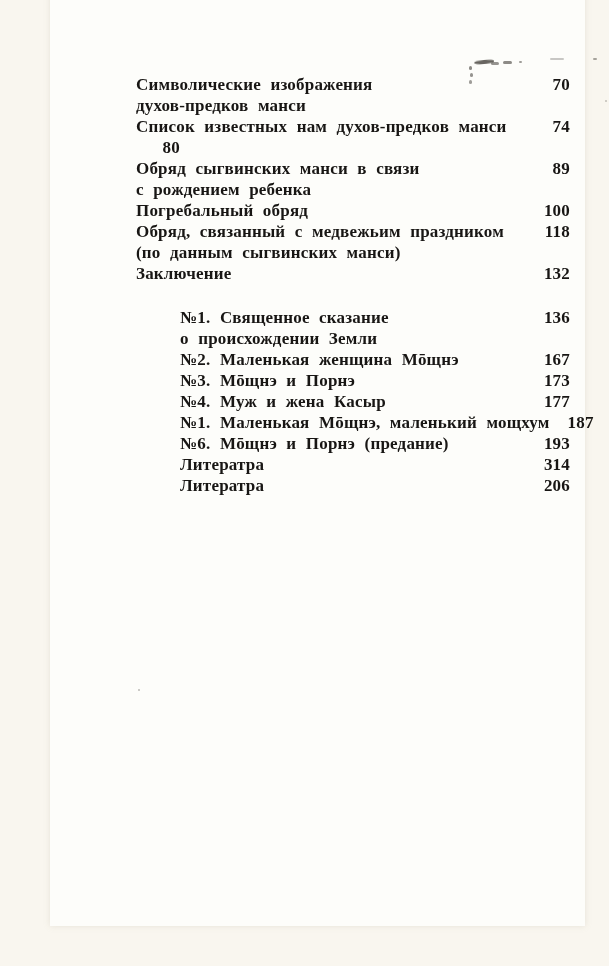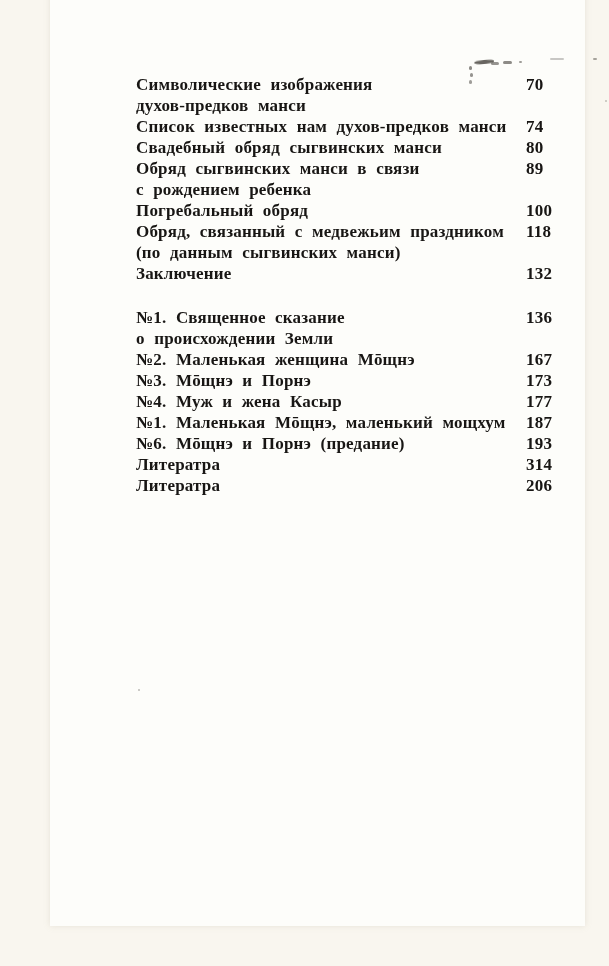--- a/index.html
+++ b/index.html
@@ -40,29 +40,31 @@
     display: flex;
     justify-content: space-between;
     align-items: baseline;
   }
   .entry-title {
     word-spacing: 5px;
     white-space: nowrap;
   }
   .entry-page {
     min-width: 44px;
+    text-align: right;
     word-spacing: normal;
   }
   .appendix-heading {
     margin-top: 38px;
     padding-left: 24px;
     word-spacing: 2px;
   }
   #appendix-entries {
     margin-top: 23px;
+    margin-left: 44px;
   }
   
   .smudge {
     position: absolute;
     background: #43403a;
     border-radius: 2px;
     filter: blur(0.4px);
   }
   .sm-curve1  { left:424px; top:72px;  width:20px; height:4px; opacity:.8; transform:rotate(-5deg); border-radius:50% 40% 40% 50%; }
   .sm-curve2  { left:441px; top:74px;  width:8px;  height:3px; opacity:.55; }
@@ -105,21 +107,20 @@
   </div>
           <div class="toc-row">
     <span class="entry-title">духов-предков манси</span>
     <span class="entry-page"></span>
   </div>
           <div class="toc-row">
     <span class="entry-title">Список известных нам духов-предков манси</span>
     <span class="entry-page">74</span>
   </div>
           <div class="toc-row">
-    <span class="entry-title">Свадебный обряд сыгвинских манси</span>
     <span class="entry-page">80</span>
   </div>
           <div class="toc-row">
     <span class="entry-title">Обряд сыгвинских манси в связи</span>
     <span class="entry-page">89</span>
   </div>
           <div class="toc-row">
     <span class="entry-title">с рождением ребенка</span>
     <span class="entry-page"></span>
   </div>

